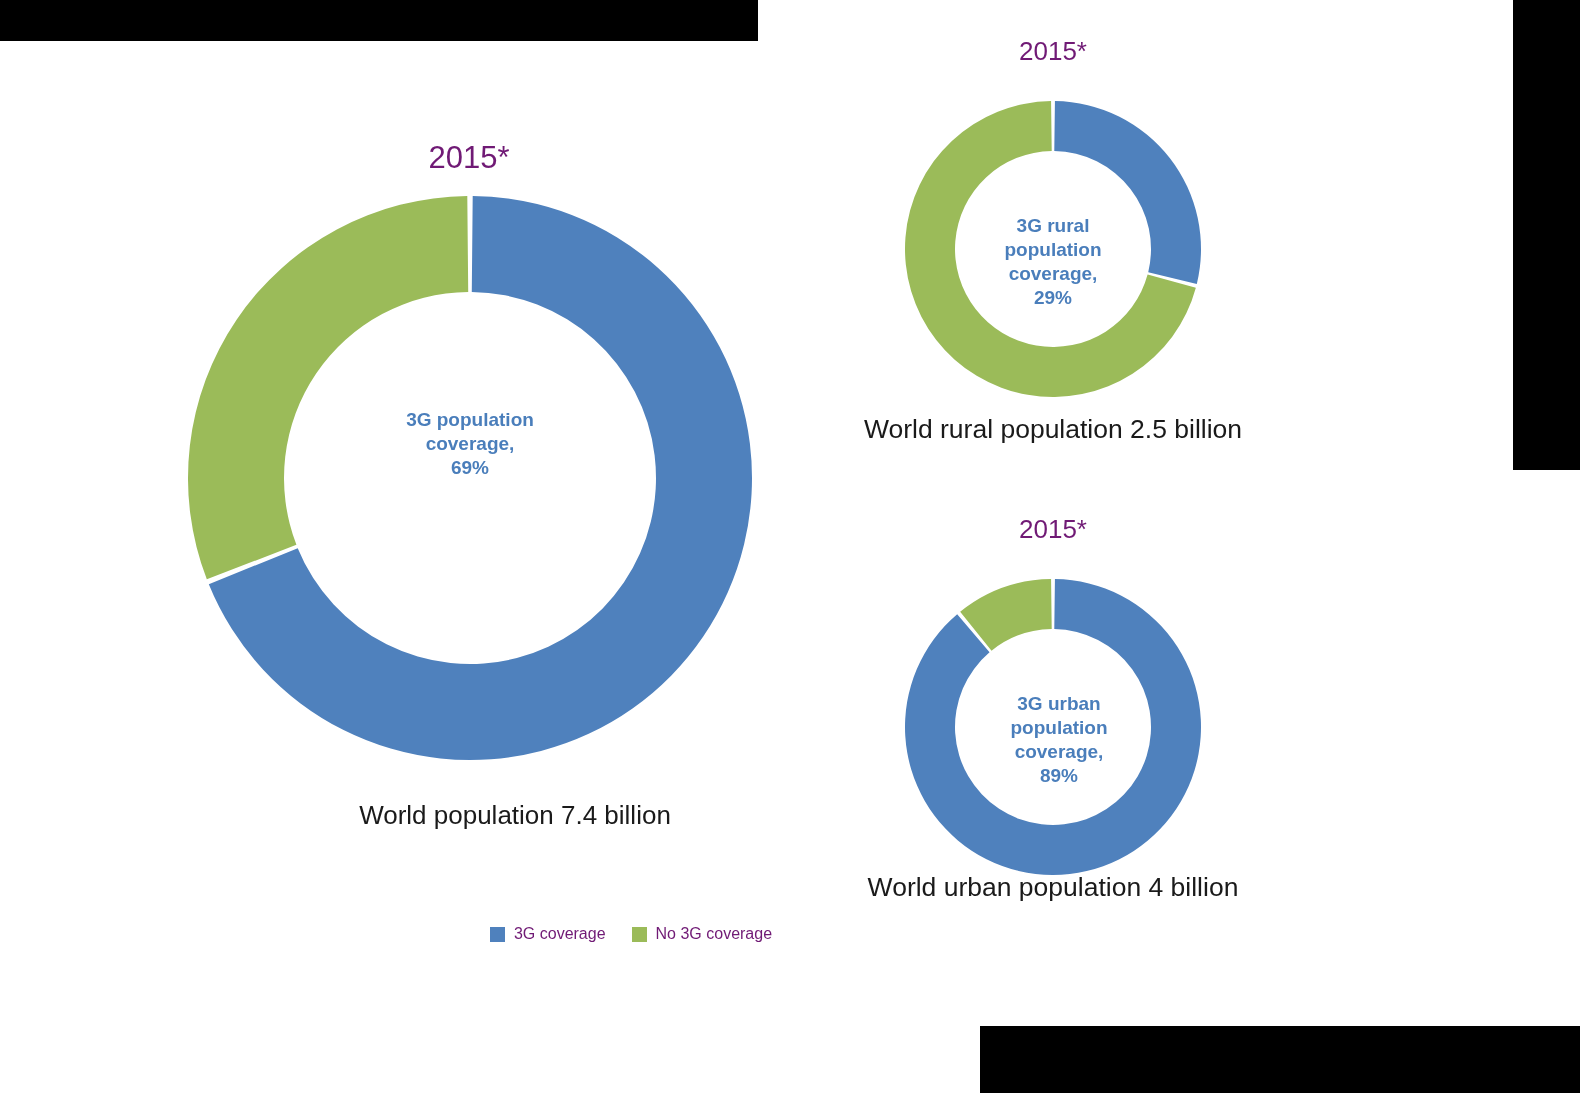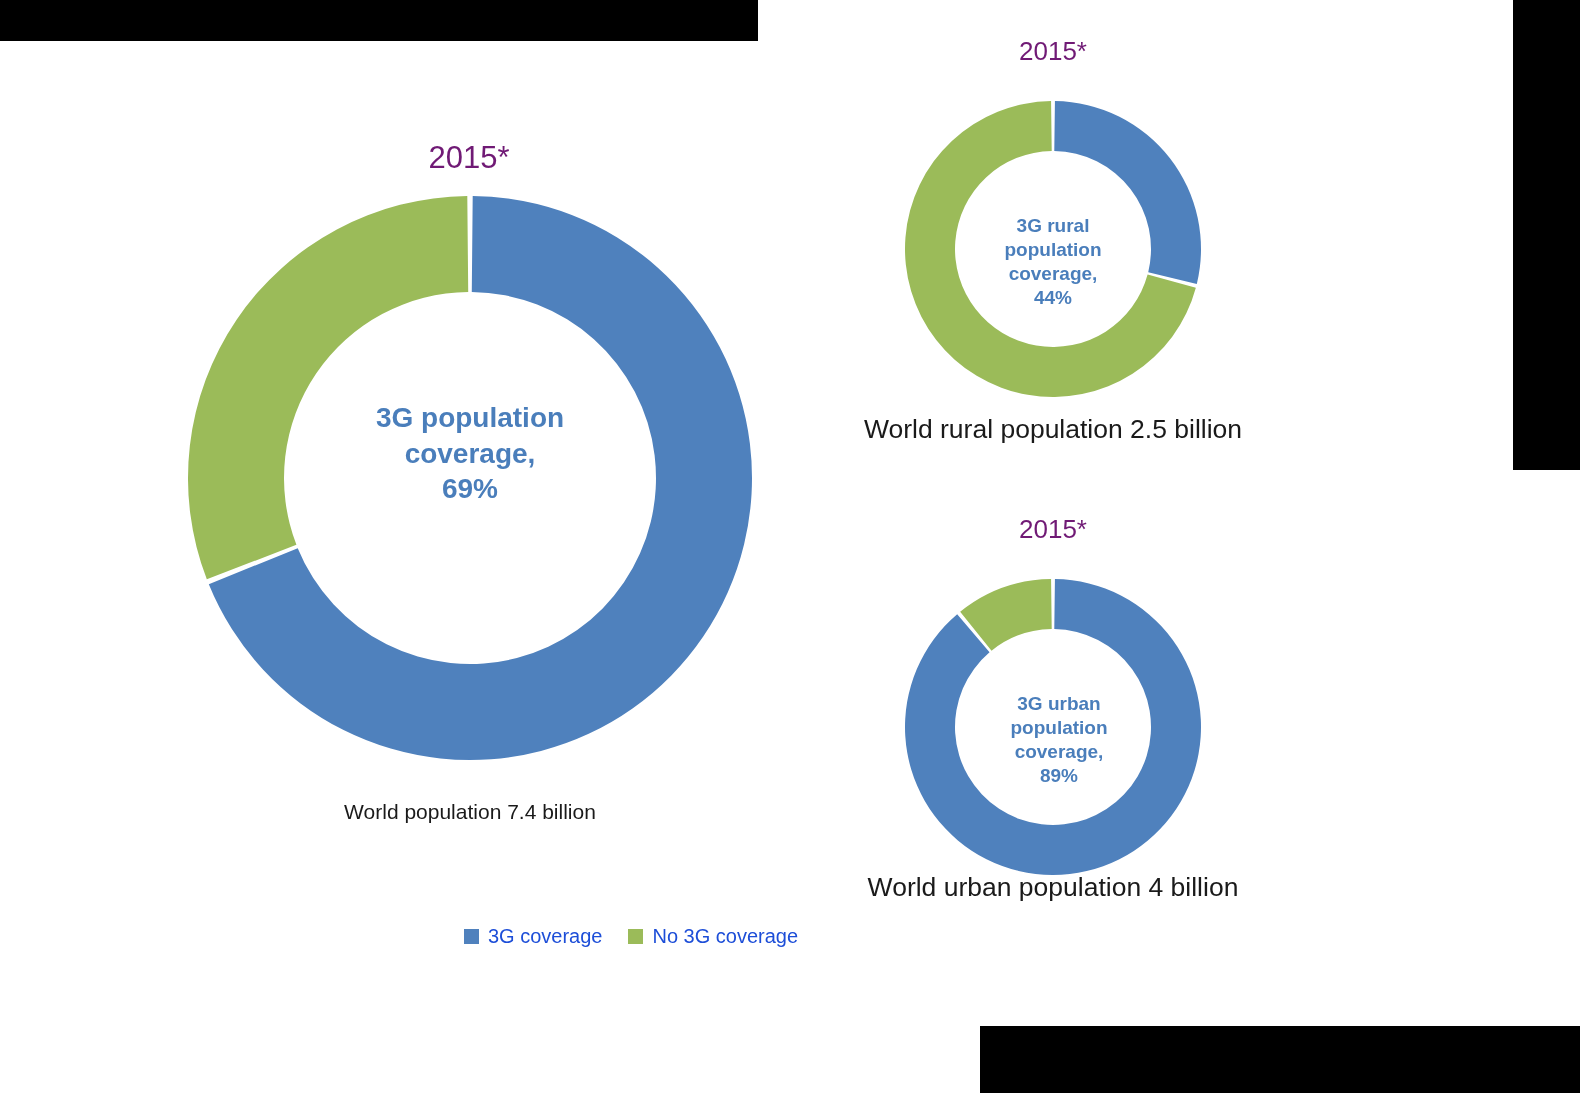--- a/index.html
+++ b/index.html
@@ -64,24 +64,24 @@
     color: #4A7EBB;
     line-height: 1.27;
     white-space: pre-line;
     pointer-events: none;
   }
 
   
   #group-world { left: 0px; top: 140px; width: 940px; }
   #group-world .donut-title   { top: 0px;   font-size: 31px; left: -1px; }
   #group-world .donut-svg     { top: 48px;  left: 0px; }
-  #group-world .donut-caption { top: 660px; font-size: 21px; left: 0px; }
+  #group-world .donut-caption { top: 660px; font-size: 26px; left: 0px; padding-left: 45px; }
   #group-world .donut-center-label {
-    left: 270px; top: 260px; width: 400px;
-    font-size: 28px;
+    left: 270px; top: 268px; width: 400px;
+    font-size: 19px;
   }
 
   
   #group-rural { left: 803px; top: 36px; width: 500px; }
   #group-rural .donut-title   { top: 0px;   font-size: 26px; }
   #group-rural .donut-svg     { top: 58px;  left: 0px; }
   #group-rural .donut-caption { top: 378px; font-size: 26.5px; }
   #group-rural .donut-center-label {
     left: 150px; top: 178px; width: 200px;
     font-size: 19px;
@@ -113,22 +113,22 @@
     display: flex;
     align-items: center;
     gap: 9px;
   }
   .legend-swatch {
     width: 15px;
     height: 15px;
     flex: 0 0 auto;
   }
   .legend-label {
-    font-size: 20px;
-    color: #1d4ed8;
+    font-size: 16px;
+    color: #701a75;
     white-space: nowrap;
   }
 </style>
 </head>
 <body>
 
 <div class="stage">
 
   <div class="donut-group" id="group-world">
     <div class="donut-title">2015*</div>
@@ -149,21 +149,21 @@
     <div class="donut-title">2015*</div>
 
     <svg class="donut-svg" id="svg-rural" width="500" height="310" viewBox="0 0 500 310">
         <path d="M 251.937260144559 7.012679519046969 A 148 148 0 0 1 393.81980368515667 189.92655247749195 L 345.232032169901 178.1270415053663 A 98 98 0 0 0 251.28278036599175 57.00839589774732 Z" fill="#4F81BD"></path>
         <path d="M 392.856249671638 193.67934758698283 A 148 148 0 1 1 248.06273985544098 7.012679519046969 L 248.71721963400822 57.00839589774732 A 98 98 0 1 0 344.59400316094946 180.61200042921837 Z" fill="#9BBB59"></path>
       </svg>
 
     <div class="donut-center-label">3G rural
 population
 coverage,
-44%</div>
+29%</div>
 
     <div class="donut-caption">World  rural population 2.5 billion</div>
   </div>
 
   <div class="donut-group" id="group-urban">
     <div class="donut-title">2015*</div>
 
     <svg class="donut-svg" id="svg-urban" width="500" height="310" viewBox="0 0 500 310">
         <path d="M 251.937260144559 7.012679519046969 A 148 148 0 1 1 154.1766471507285 42.2086658970468 L 186.54940149169863 80.31384633723368 A 98 98 0 1 0 251.28278036599175 57.00839589774732 Z" fill="#4F81BD"></path>
         <path d="M 157.1620163428973 39.73895371599505 A 148 148 0 0 1 248.06273985544098 7.012679519046969 L 248.71721963400822 57.00839589774732 A 98 98 0 0 0 188.52620001083739 78.67849637951024 Z" fill="#9BBB59"></path>

